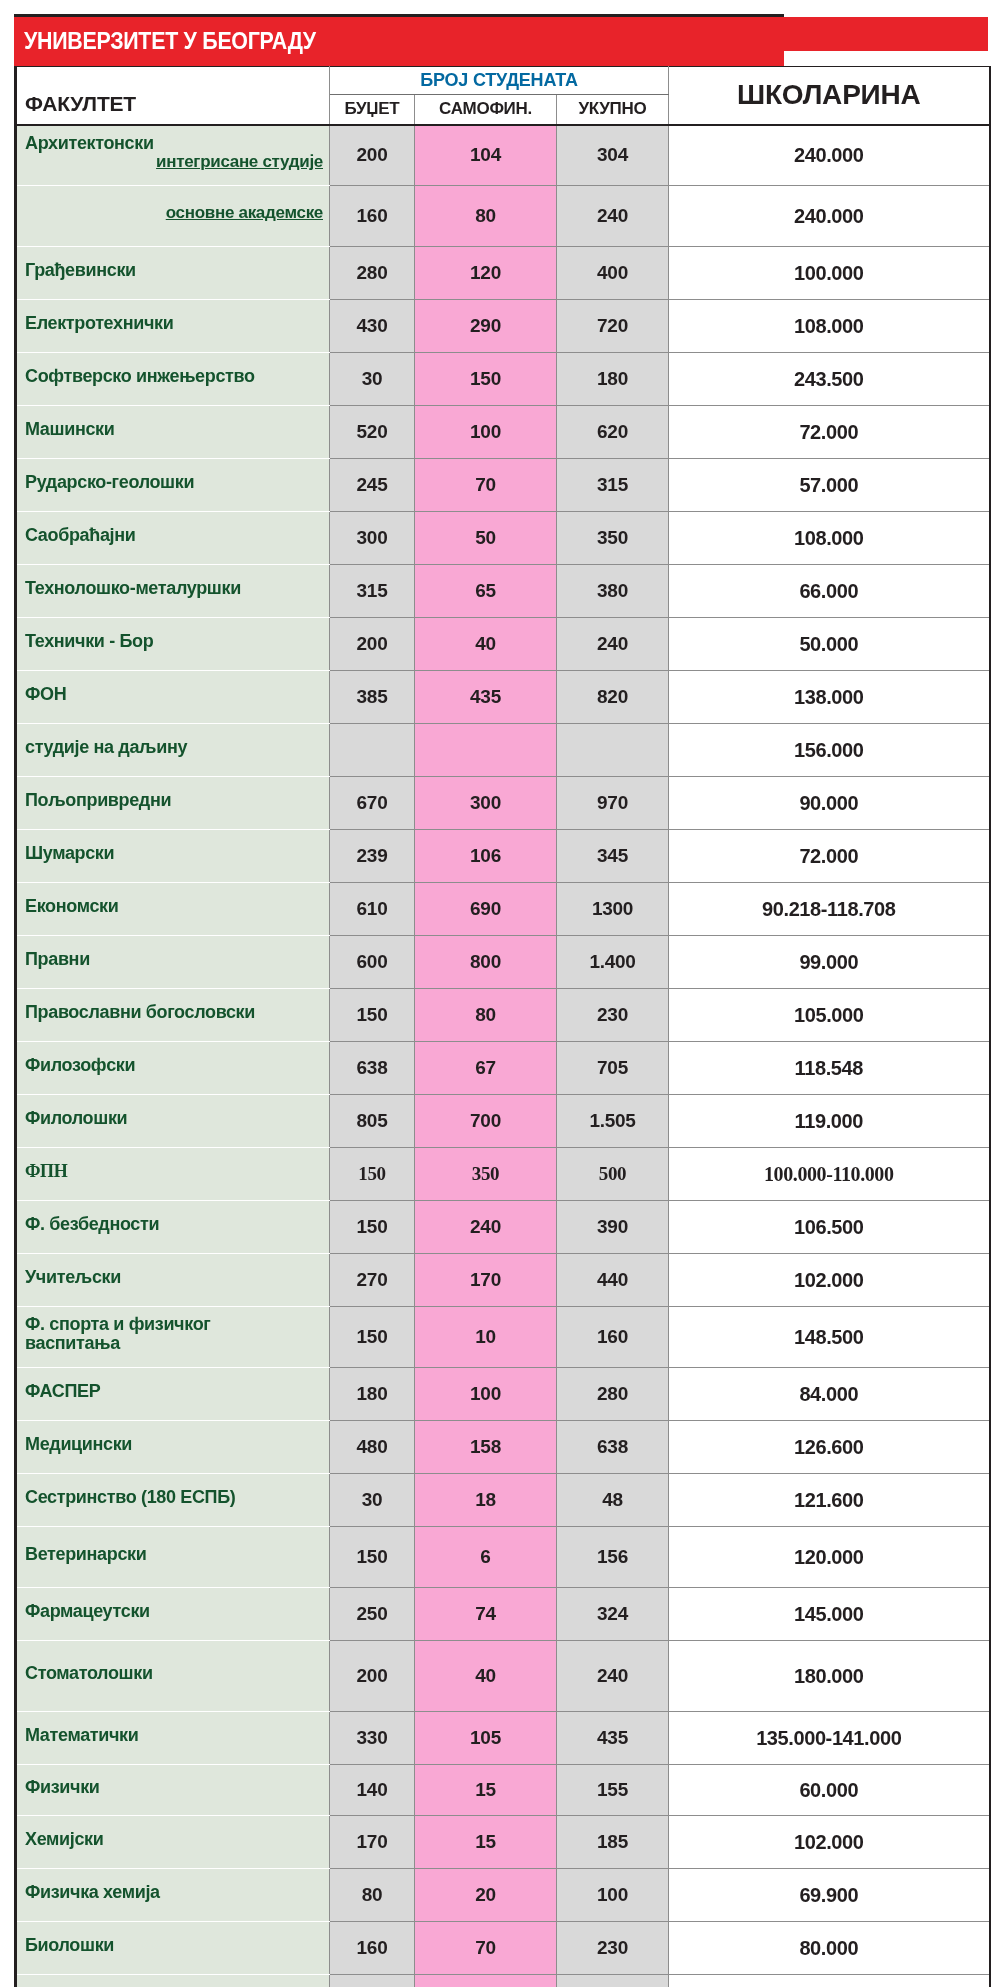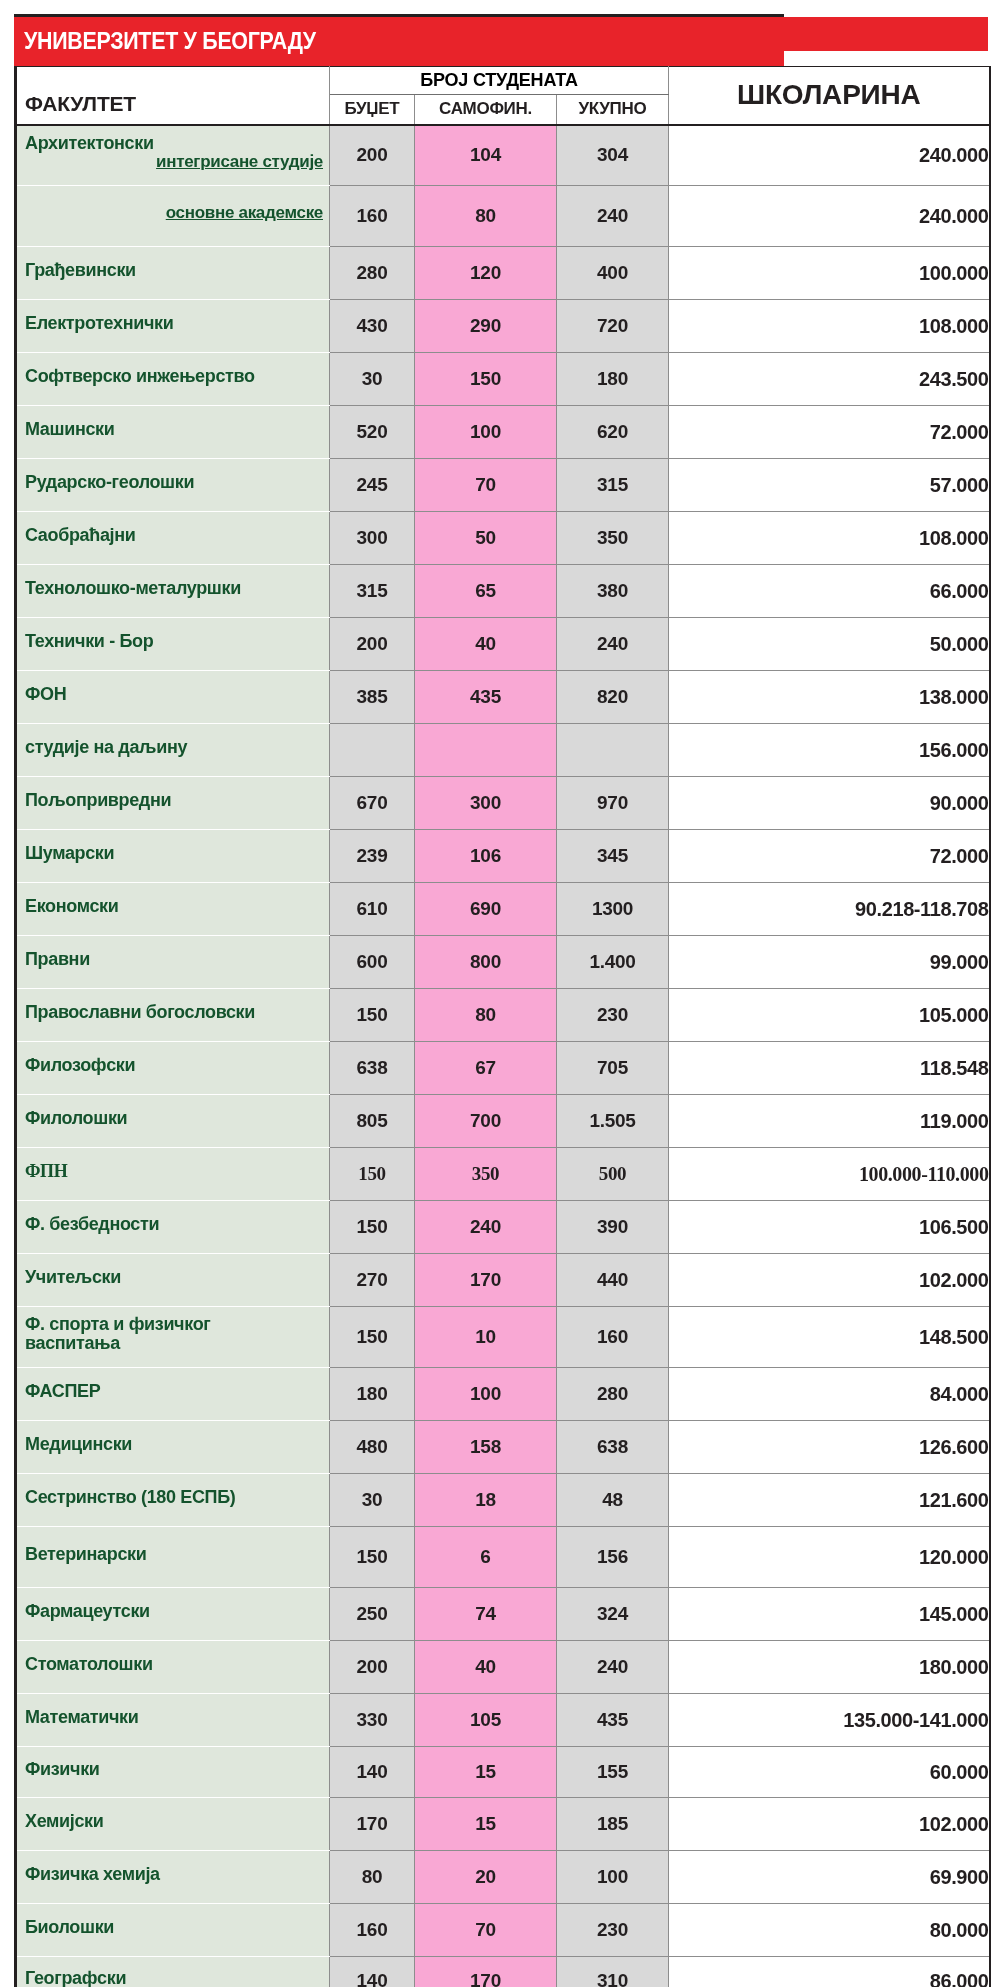--- a/index.html
+++ b/index.html
@@ -86,21 +86,21 @@
     font-size: 21px;
     font-weight: bold;
     color: #231f20;
     letter-spacing: -0.2px;
   }
   .hdr-group {
     background: #ffffff;
     vertical-align: middle;
     font-size: 18px;
     font-weight: bold;
-    color: #000000;
+    color: #0369a1;
     height: 28px;
     border-top: 1px solid #231f20;
     border-bottom: 1px solid #6f6f6f;
     letter-spacing: -0.2px;
   }
   .hdr-sub {
     background: #ffffff;
     text-align: center;
     vertical-align: middle;
     font-size: 17px;
@@ -149,21 +149,21 @@
     text-align: center;
     vertical-align: middle;
     font-size: 19px;
     font-weight: bold;
     color: #231f20;
     letter-spacing: -0.3px;
   }
   td.num.shade { background: #d9d9d9; }
   td.num.plain { background: #f9a8d4; }
   td.fee {
-    text-align: right;
+    text-align: center;
     vertical-align: middle;
     font-size: 20px;
     font-weight: bold;
     color: #231f20;
     background: #ffffff;
     border-right: 2px solid #231f20;
     letter-spacing: -0.4px;
     white-space: nowrap;
   }
 
@@ -393,21 +393,21 @@
           <td class="num shade">156</td>
           <td class="fee">120.000</td>
         </tr>
         <tr style="height: 53px;">
           <td class="fac"><span>Фармацеутски</span></td>
           <td class="num shade">250</td>
           <td class="num plain">74</td>
           <td class="num shade">324</td>
           <td class="fee">145.000</td>
         </tr>
-        <tr style="height: 53px;">
+        <tr style="height: 71px;">
           <td class="fac"><span>Стоматолошки</span></td>
           <td class="num shade">200</td>
           <td class="num plain">40</td>
           <td class="num shade">240</td>
           <td class="fee">180.000</td>
         </tr>
         <tr style="height: 53px;">
           <td class="fac"><span>Математички</span></td>
           <td class="num shade">330</td>
           <td class="num plain">105</td>

